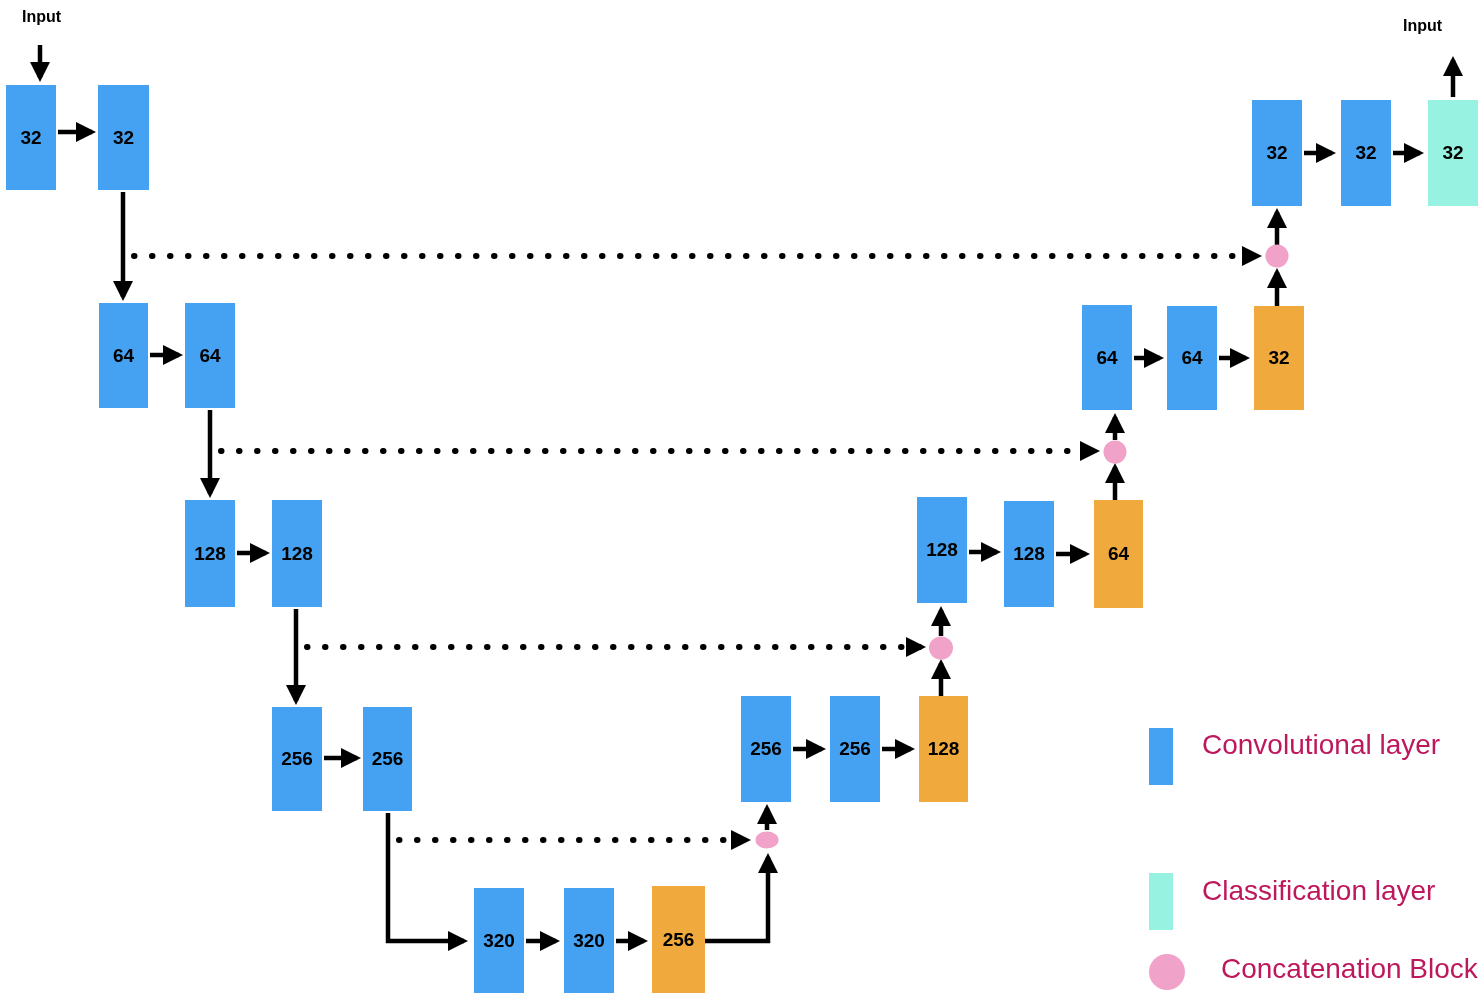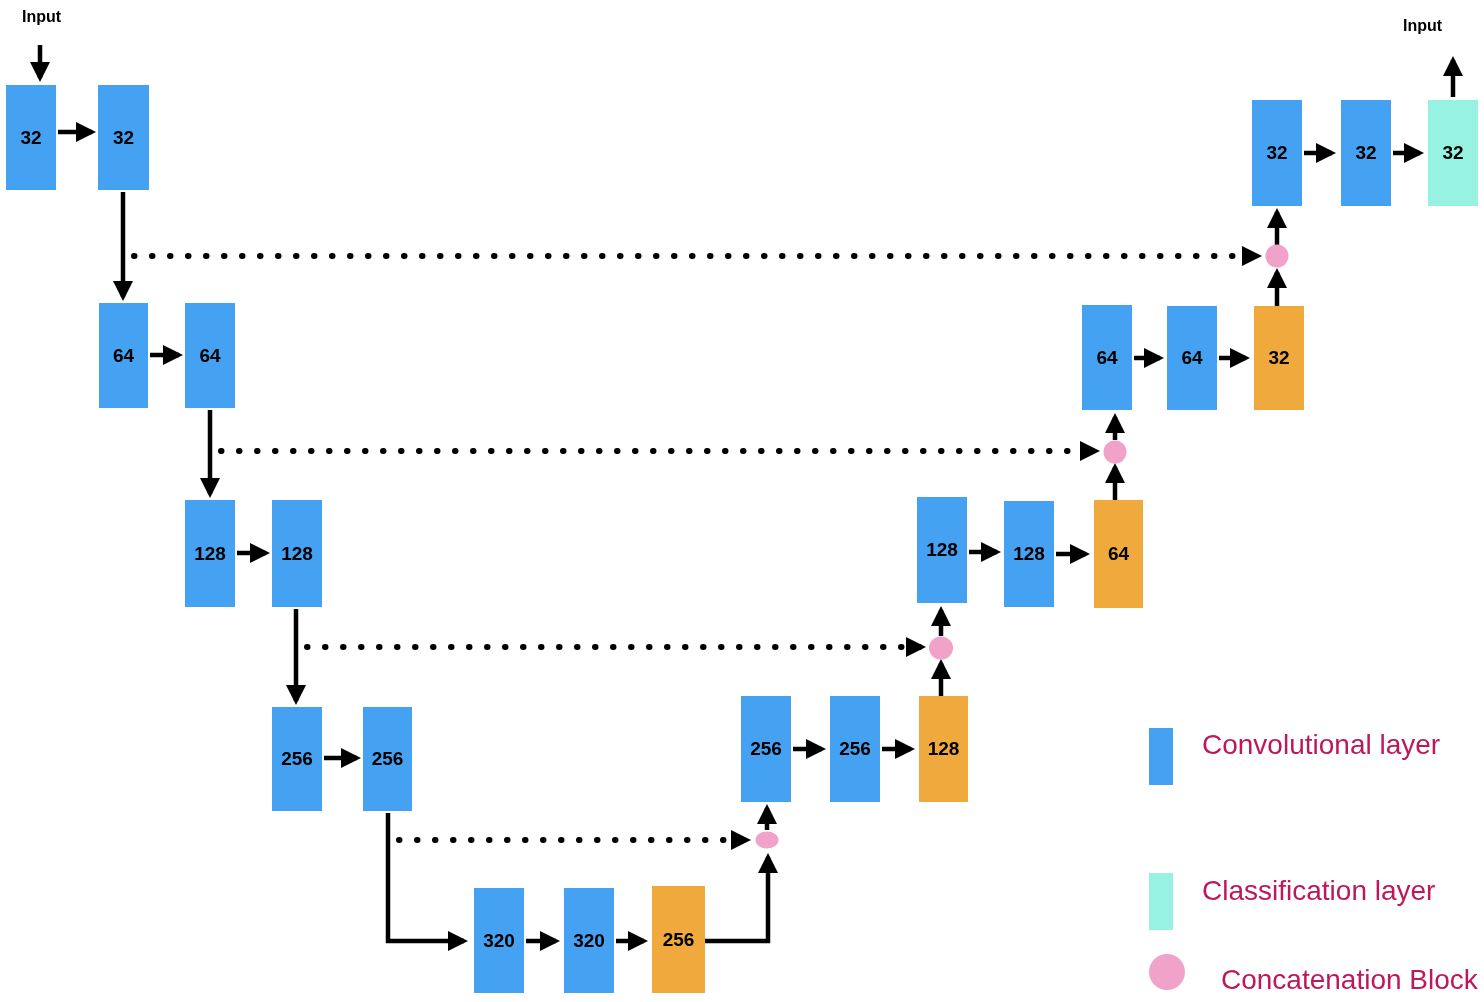--- a/index.html
+++ b/index.html
@@ -18,21 +18,21 @@
   #legend{position:absolute;left:1149px;top:728px;width:335px;height:274px;}
   .legend-row{position:absolute;left:0;width:335px;height:60px;}
   .row-conv{top:0;}
   .row-transpose{top:75px;}
   .row-classification{top:145px;text-align:center;}
   .row-concat{top:226px;}
   .legend-swatch{position:absolute;left:0;top:0;width:24px;height:57px;}
   .legend-swatch.circle{width:36px;height:36px;border-radius:50%;top:0px;}
   .legend-label{position:absolute;left:53px;top:5px;font-size:28px;line-height:24px;color:#be185d;white-space:nowrap;}
   .lab-classification{top:6px;}
-  .lab-concat{left:72px;top:14px;}
+  .lab-concat{left:72px;top:3px;}
 </style>
 </head>
 <body>
 
 <div id="canvas">
 
   <svg id="connections" width="1484" height="1002">
     <defs>
       <marker id="ah" viewBox="0 0 10 10" refX="8" refY="5" markerWidth="23" markerHeight="20" orient="auto" markerUnits="userSpaceOnUse">
         <path d="M0,0 L10,5 L0,10 z" fill="#000"></path>

